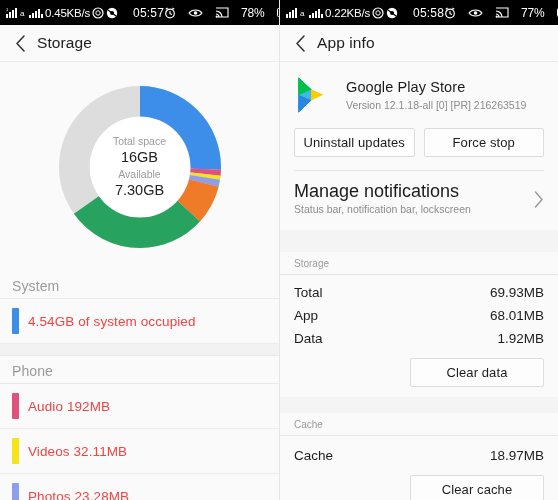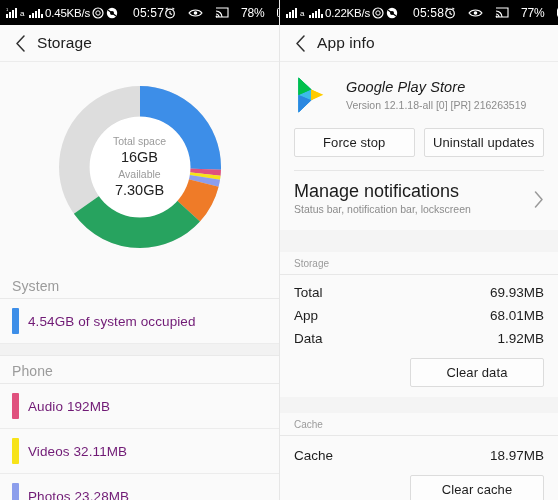--- a/index.html
+++ b/index.html
@@ -68,28 +68,28 @@
   
   .section-head{
     font-size:14px;color:#9b9b9b;padding:7px 12px 4px 12px;
     border-bottom:1px solid #e9e9e9;letter-spacing:0.1px;
   }
   .row{
     display:flex;align-items:center;height:45px;padding:0 12px;
     border-bottom:1px solid #ececec;box-sizing:border-box;
   }
   .swatch{width:7px;height:26px;border-radius:1px;flex:0 0 auto;margin-right:9px;}
-  .row-text{font-size:13.5px;color:#701a75;letter-spacing:0.1px;}
+  .row-text{font-size:13.5px;color:#ef4444;letter-spacing:0.1px;}
   .spacer-gap{height:11px;background:#f2f2f2;border-bottom:1px solid #e9e9e9;}
 
   
   .app-head{display:flex;align-items:center;padding:14px 14px 10px 14px;}
   .app-icon{width:38px;height:38px;flex:0 0 auto;margin-right:14px;}
   .app-icon svg{display:block;}
-  .app-name{font-size:14.5px;color:#1b1b1b;line-height:19px;letter-spacing:0.1px;font-style:italic;}
+  .app-name{font-size:14.5px;color:#1b1b1b;line-height:19px;letter-spacing:0.1px;}
   .app-ver{font-size:10.5px;color:#8c8c8c;line-height:15px;margin-top:1px;}
 
   .btn-row{display:flex;gap:9px;padding:4px 14px 13px 14px;}
   .btn{
     flex:1;height:29px;background:#fdfdfd;border:1px solid #dcdcdc;border-radius:2px;
     display:flex;align-items:center;justify-content:center;
     font-size:13px;color:#1d1d1d;letter-spacing:0.1px;box-sizing:border-box;
   }
   .divider{height:1px;background:#e6e6e6;margin:0 14px;}
 
@@ -360,22 +360,22 @@
           <path d="M17.8 15.7 L30.5 21.8 L17.8 28 Z" fill="#ffcb00"></path>
         </svg>
       </div>
       <div>
         <div class="app-name">Google Play Store</div>
         <div class="app-ver">Version 12.1.18-all [0] [PR] 216263519</div>
       </div>
     </div>
 
     <div class="btn-row">
+      <div class="btn">Uninstall updates</div>
       <div class="btn">Force stop</div>
-      <div class="btn">Uninstall updates</div>
     </div>
 
     <div class="divider"></div>
 
     <div class="nav-row">
       <div>
         <div class="nav-main">Manage notifications</div>
         <div class="nav-sub">Status bar, notification bar, lockscreen</div>
       </div>
       <div class="chev">

